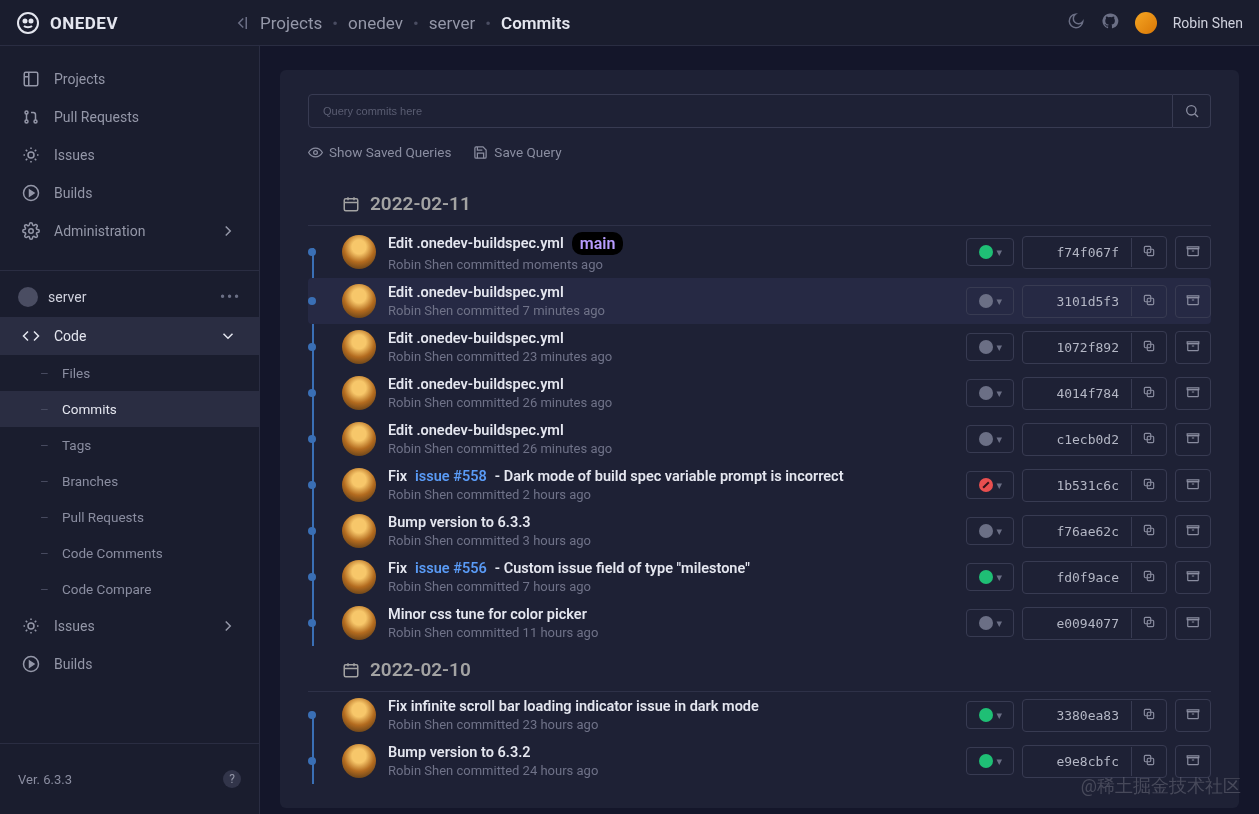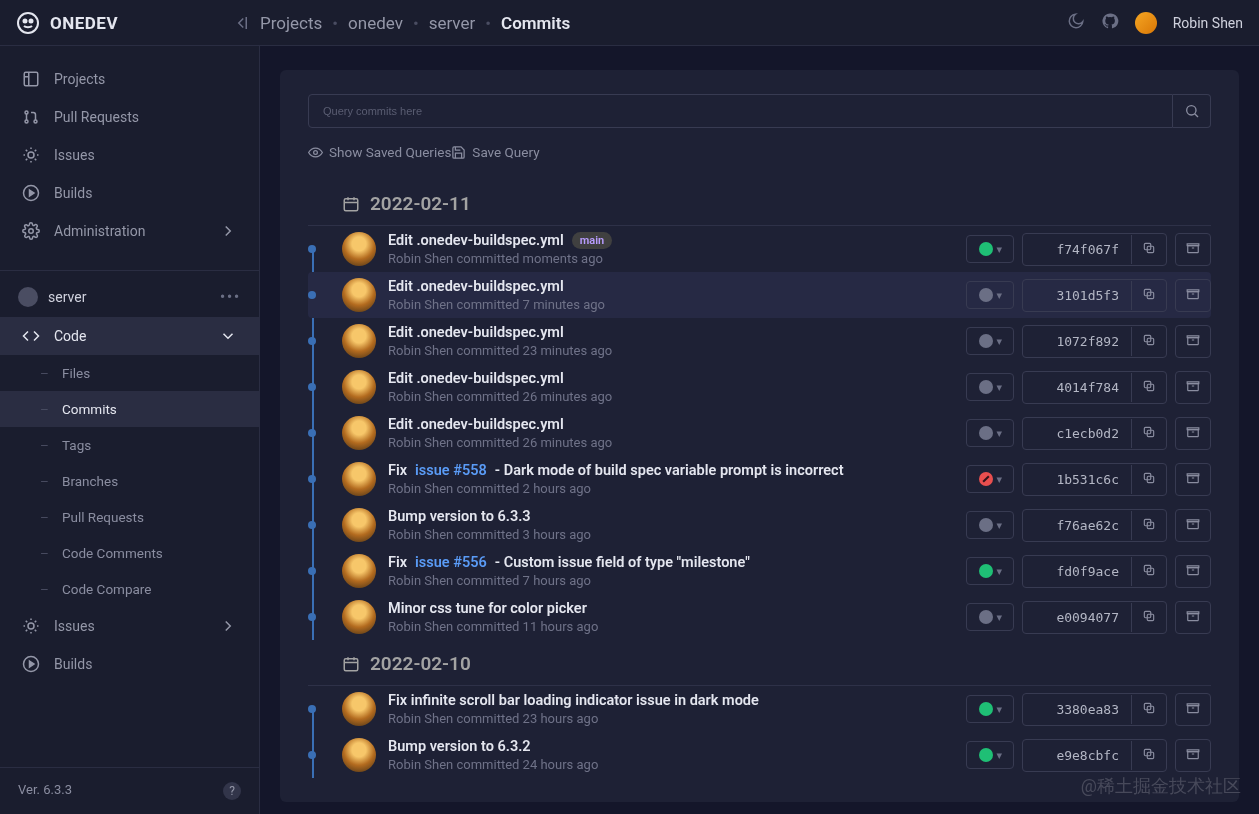--- a/index.html
+++ b/index.html
@@ -69,22 +69,23 @@
     cursor: pointer;
     font-size: 13.5px;
   }
   .sub-item::before { content: "–"; color: #4a4d62; width: 10px;}
   .sub-item.active { background: #2a2d42; color: #e4e6ef; }
   .server-row { display: flex; align-items: center; padding: 10px 18px; gap: 10px; color: #cfd1dd;}
   .server-row .rocket { width:20px; height:20px; border-radius:50%; background:#4a4d62; display:inline-block;}
   .server-row .more { margin-left: auto; color:#6b6f85; letter-spacing:2px; font-weight:700; cursor:pointer;}
   .sidebar-footer {
     margin-top: auto;
-    padding: 14px 18px;
+    padding: 26px 18px;
     display: flex;
+    align-items: center;
     color: #8a8da0;
     font-size: 13px;
     border-top: 1px solid #2a2d42;
   }
   .sidebar-footer .help { margin-left: auto; width:18px; height:18px; border-radius:50%; background:#32354a; color:#9497a8; display:flex; align-items:center; justify-content:center; font-size:12px; cursor:pointer;}
 
   
   .main {
     flex: 1;
     background: #14162a;
@@ -111,21 +112,21 @@
   .search-btn {
     width: 38px;
     border: 1px solid #383b52;
     border-left: none;
     border-radius: 0 4px 4px 0;
     background: transparent;
     color: #8a8da0;
     cursor: pointer;
     display:flex; align-items:center; justify-content:center;
   }
-  .query-actions { display: flex; margin-bottom: 20px; }
+  .query-actions { display: flex; gap: 22px; margin-bottom: 20px; }
   .query-action { display: flex; align-items: center; gap: 6px; color: #8a8da0; cursor: pointer; font-size: 13.5px;}
   .query-action svg { width:15px; height:15px; }
 
   .date-header {
     display: flex; align-items: center; gap: 10px;
     font-size: 19px; font-weight: 600; color: #a3a3a3;
     padding: 12px 0 10px 34px;
     border-bottom: 1px solid #2e3148;
   }
   .date-header svg{ width:18px; height:18px; }
@@ -158,23 +159,23 @@
     width: 34px; height: 34px; border-radius: 50%;
     background: radial-gradient(circle at 50% 35%, #f7c76a 25%, #b36b1f 55%, #3a2a15 100%);
     margin-right: 12px;
     flex-shrink:0;
   }
   .commit-main { flex: 1; min-width: 0; }
   .commit-title { font-weight: 600; color: #e4e6ef; font-size: 14.5px; display:flex; align-items:center; gap:8px; flex-wrap:wrap; cursor:pointer;}
   .commit-title .issue-link { color: #5a9bf6; font-weight:600; }
   .commit-title .rest { color:#e4e6ef; }
   .badge-main {
-    background: #404040;
+    background: #000000;
     color: #b89cff;
-    font-size: 11px;
+    font-size: 16px;
     padding: 2px 8px;
     border-radius: 10px;
     font-weight:600;
   }
   .commit-meta { color: #6f7288; font-size: 13px; margin-top: 2px; }
   .commit-meta .author { color:#6f7288; cursor:pointer; }
   .commit-actions { display: flex; gap: 8px; align-items: center; margin-left: 12px; }
   .status-pill {
     display:flex; align-items:center; gap:4px;
     border: 1px solid #383b52;

